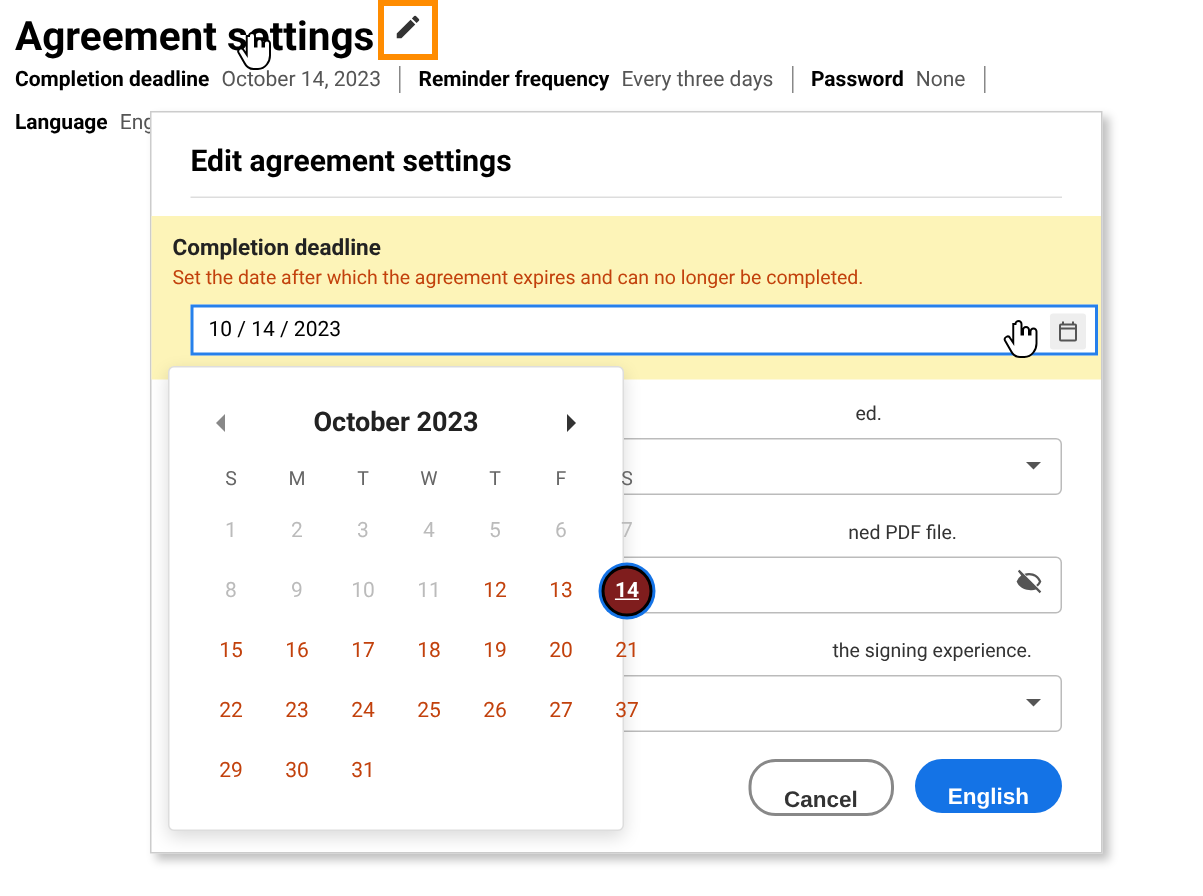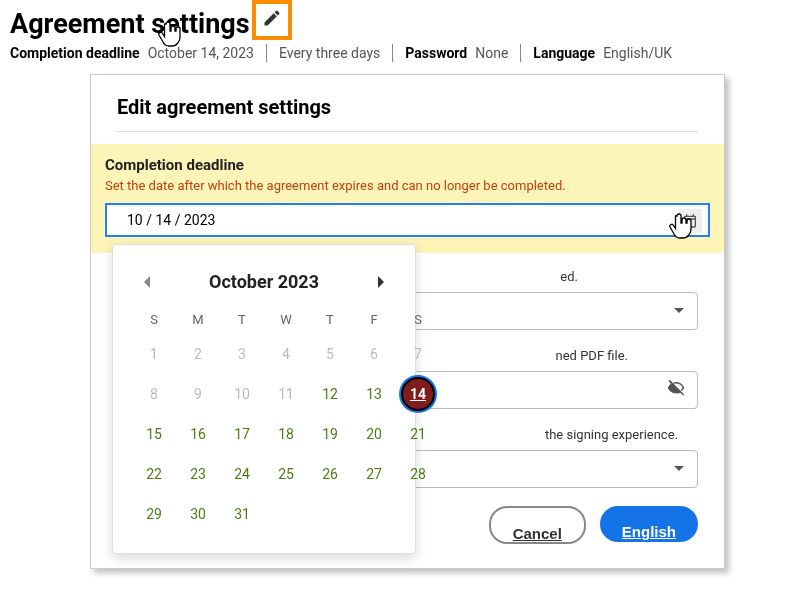--- a/index.html
+++ b/index.html
@@ -11,52 +11,52 @@
     .edit-icon-box svg { width: 20px; height: 20px; position: absolute; top: 4px; left: 6px; }
     .hand-cursor-1 { position: absolute; top: 18px; left: 154px; z-index: 50; }
     .hand-cursor-2 { position: absolute; top: 210px; left: 665px; z-index: 50; }
     
     .summary-row { display: flex; gap: 12px; font-size: 14px; color: #000; margin-top: 4px; flex-wrap: wrap; align-items: center; }
     .summary-item { display: flex; gap: 8px; align-items: center; }
     .summary-label { font-weight: 700; }
     .summary-value { color: #555; }
     .divider { width: 1px; height: 18px; background: #888; }
     
-    .modal { position: absolute; top: 74px; left: 90px; width: 635px; background: #fff; border: 1px solid #ccc; box-shadow: 4px 4px 6px rgba(0,0,0,0.25); padding: 20px 26px 24px; }
+    .modal { position: absolute; top: 74px; left: 100px; width: 635px; background: #fff; border: 1px solid #ccc; box-shadow: 4px 4px 6px rgba(0,0,0,0.25); padding: 20px 26px 24px; }
     .modal-title { font-size: 20px; font-weight: 700; margin-bottom: 12px; }
     .modal-divider { border: none; border-top: 1px solid #ddd; margin-bottom: 12px; }
     
     .highlight-section { background: #fdf4b8; padding: 12px 0 16px 0; margin: 0 -26px 16px; padding-left: 14px; padding-right: 14px; position: relative; }
     .section-label { font-weight: 700; font-size: 15px; color: #222; margin-bottom: 4px; }
     .section-desc { font-size: 13px; color: #c2410c; margin-bottom: 10px; }
     
-    .date-input { width: 100%; height: 34px; border: 2px solid #2680eb; background: #fff; display: flex; align-items: center; padding: 0 20px; position: relative; }
+    .date-input { width: 100%; height: 34px; border: 2px solid #2680eb; background: #fff; display: flex; align-items: center; padding: 0 10px; position: relative; margin-left: 12px; }
     .date-input-text { font-size: 14px; color: #000; }
     .cal-icon { position: absolute; right: 6px; top: 4px; width: 24px; height: 24px; background: #eee; display: flex; align-items: center; justify-content: center; border-radius: 2px; }
     
     .form-section { margin-bottom: 18px; }
     .form-desc-partial { font-size: 13px; color: #333; margin-bottom: 8px; }
     .select-box { width: 100%; height: 38px; border: 1px solid #bbb; border-radius: 4px; display: flex; align-items: center; justify-content: flex-end; padding: 0 12px; background: #fff; }
     .select-box-input { width: 100%; height: 38px; border: 1px solid #bbb; border-radius: 4px; display: flex; align-items: center; justify-content: space-between; padding: 0 12px; background: #fff; }
     .chevron-down svg { width: 12px; height: 12px; }
     .eye-slash svg { width: 18px; height: 18px; }
     
     .button-row { display: flex; justify-content: flex-end; gap: 14px; margin-top: 8px; }
-    .btn { height: 36px; padding: 17px 22px; border-radius: 18px; font-size: 15px; font-weight: 700; border: none; cursor: pointer; text-decoration: underline; }
+    .btn { height: 36px; padding: 17px 22px; border-radius: 18px; font-size: 15px; font-weight: 700; border: none; cursor: pointer; }
     .btn-cancel { background: #fff; border: 2px solid #888; color: #333; }
     .btn-continue { background: #1473e6; color: #fff; }
     
     .calendar-popup { position: absolute; top: 244px; left: 112px; width: 304px; background: #fff; border: 1px solid #ddd; box-shadow: 0 4px 12px rgba(0,0,0,0.15); padding: 26px 24px 22px; z-index: 40; border-radius: 4px; }
     .cal-header { display: flex; align-items: center; justify-content: space-between; margin-bottom: 16px; }
     .cal-month { font-size: 18px; font-weight: 700; color: #222; }
     .cal-nav { width: 20px; height: 20px; display: flex; align-items: center; justify-content: center; cursor: pointer; }
     .cal-nav svg { width: 10px; height: 14px; }
     .cal-grid { display: grid; grid-template-columns: repeat(7, 1fr); gap: 6px 10px; text-align: center; }
     .cal-dow { font-size: 13px; font-weight: 400; color: #666; padding: 4px 0; }
-    .cal-day { font-size: 14px; padding: 8px 0; color: #4d7c0f; cursor: pointer; border-radius: 50%; width: 34px; height: 34px; display: flex; align-items: center; justify-content: center; margin: 0 auto; }
+    .cal-day { font-size: 14px; padding: 8px 0; color: #c2410c; cursor: pointer; border-radius: 50%; width: 34px; height: 34px; display: flex; align-items: center; justify-content: center; margin: 0 auto; }
     .cal-day.disabled { color: #bbb; }
     .cal-day.selected { background: #7f1d1d; color: #fff; font-weight: 700; border: 2px solid #000000; box-shadow: 0 0 0 2px #1473e6; text-decoration: underline; }
     .cal-day.empty { visibility: hidden; }
     
     .hand-cursor-svg { width: 32px; height: 32px; }
   </style>
 </head>
 <body>
 
 <div class="header-section">
@@ -66,20 +66,21 @@
         <path d="M3 17.25V21h3.75L17.81 9.94l-3.75-3.75L3 17.25zM20.71 7.04a1 1 0 0 0 0-1.41l-2.34-2.34a1 1 0 0 0-1.41 0l-1.83 1.83 3.75 3.75 1.83-1.83z"></path>
       </svg>
   </span>
   <div class="summary-row">
     <div class="summary-item">
       <span class="summary-label">Completion deadline</span>
       <span class="summary-value">October 14, 2023</span>
     </div>
     <div class="divider"></div>
     <div class="summary-item">
+      <span class="summary-label">Reminder frequency</span>
       <span class="summary-value">Every three days</span>
     </div>
     <div class="divider"></div>
     <div class="summary-item">
       <span class="summary-label">Password</span>
       <span class="summary-value">None</span>
     </div>
     <div class="divider"></div>
     <div class="summary-item">
       <span class="summary-label">Language</span>
@@ -187,21 +188,21 @@
       <div class="cal-day">18</div>
       <div class="cal-day">19</div>
       <div class="cal-day">20</div>
       <div class="cal-day">21</div>
       <div class="cal-day">22</div>
       <div class="cal-day">23</div>
       <div class="cal-day">24</div>
       <div class="cal-day">25</div>
       <div class="cal-day">26</div>
       <div class="cal-day">27</div>
-      <div class="cal-day">28</div>
+      <div class="cal-day">37</div>
       <div class="cal-day">29</div>
       <div class="cal-day">30</div>
       <div class="cal-day">31</div>
       <div class="cal-day empty"></div>
       <div class="cal-day empty"></div>
       <div class="cal-day empty"></div>
       <div class="cal-day empty"></div>
     </div>
 </div>
 

